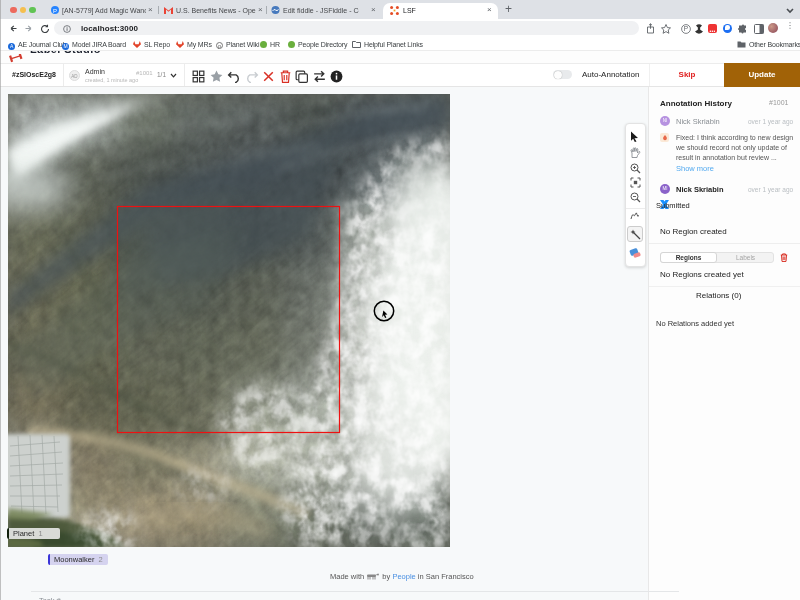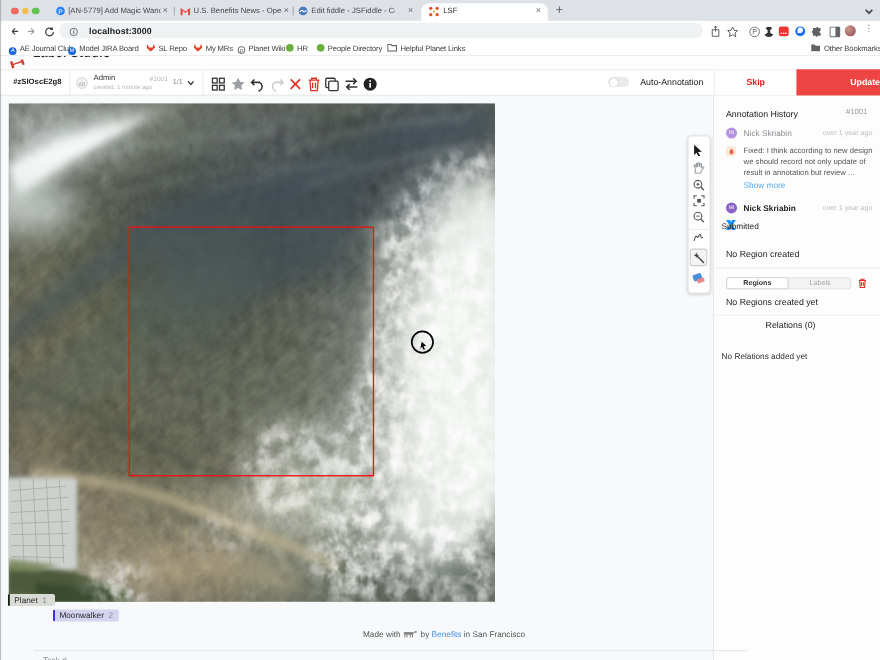--- a/index.html
+++ b/index.html
@@ -201,24 +201,24 @@
   <svg class="ticon" style="left:329px;top:69px" width="12" height="12" viewBox="0 0 14 14">
     <circle cx="7" cy="7" r="5.5" fill="#222"></circle>
     <rect x="6.3" y="6" width="1.4" height="4" fill="#fff"></rect>
     <rect x="6.3" y="3.6" width="1.4" height="1.4" fill="#fff"></rect>
   </svg>
 
   <div class="abs" style="left:553px;top:70px;width:19px;height:9px;background:#e8eaec;border-radius:5px"></div>
   <div class="abs" style="left:554px;top:70.5px;width:8px;height:8px;background:#fdfdfd;border-radius:50%;box-shadow:0 0 1px rgba(0,0,0,.4)"></div>
   <div class="abs" style="left:582px;top:70px;font-size:8px;color:#222">Auto-Annotation</div>
   <div class="abs" style="left:649px;top:64px;width:75px;height:22px;background:#fff;color:#e02020;font-size:8px;font-weight:bold;text-align:center;line-height:22px;border-left:1px solid #f0f0f0">Skip</div>
-  <div class="abs" style="left:724px;top:63px;width:76px;height:24px;background:#ef4444;color:#fff;font-size:8px;font-weight:bold;text-align:right;line-height:24px">Update</div>
+  <div class="abs" style="left:724px;top:63px;width:76px;height:24px;background:#a16207;color:#fff;font-size:8px;font-weight:bold;text-align:center;line-height:24px">Update</div>
 
   <div id="sidebar"></div>
-  <div class="sb" style="left:660px;top:99px;font-size:8px;font-weight:normal;color:#222">Annotation History</div>
+  <div class="sb" style="left:660px;top:99px;font-size:8px;font-weight:bold;color:#222">Annotation History</div>
   <div class="sb sbgray" style="left:769px;top:99px;font-size:7px">#1001</div>
   <div class="abs" style="left:660px;top:116px;width:10px;height:10px;border-radius:50%;background:#b692e0;color:#fff;font-size:4.5px;text-align:center;line-height:10px">NI</div>
   <div class="sb" style="left:676px;top:117px;color:#8a8f94">Nick Skriabin</div>
   <div class="sb" style="left:748px;top:117.5px;color:#b9bec2;font-size:6.5px">over 1 year ago</div>
   <div class="abs" style="left:660px;top:133px;width:9px;height:9px;border-radius:2px;background:#fbe9d7"></div>
   <svg class="abs" style="left:661.5px;top:134.5px" width="6" height="6" viewBox="0 0 6 6">
     <path d="M3 0 C4.5 1.5 5.5 3 4.5 4.5 C3.8 5.6 2.2 5.6 1.5 4.5 C0.5 3 1.5 1.5 3 0z" fill="#e8684a"></path>
   </svg>
   <div class="sb" style="left:676px;top:133px;color:#555;line-height:10px;font-size:7px">Fixed: I think according to new design<br>we should record not only update of<br>result in annotation but review ...</div>
   <div class="sb" style="left:676px;top:164px;color:#52a9ef">Show more</div>
@@ -469,32 +469,32 @@
   <div class="abs" style="left:627px;top:226px;width:16px;height:16px;background:#f4f4f4;border:1px solid #ccc;border-radius:3px"></div>
   <svg class="abs" style="left:629.5px;top:228.5px" width="11" height="11" viewBox="0 0 11 11">
     <path d="M3.5 3.5 L10 10" stroke="#444" stroke-width="1.3"></path>
     <path d="M3 0.5 L3.7 2.3 5.5 3 3.7 3.7 3 5.5 2.3 3.7 0.5 3 2.3 2.3 z" fill="#444"></path>
   </svg>
   <svg class="abs" style="left:628.5px;top:246px" width="13" height="13" viewBox="0 0 13 13">
     <rect x="1" y="3" width="8" height="6" rx="1.5" transform="rotate(-20 5 6)" fill="#4a90d9"></rect>
     <rect x="4.5" y="7" width="7" height="4" rx="1.5" transform="rotate(-20 8 9)" fill="#f08a8a"></rect>
   </svg>
 
-  <div class="tag" style="left:7px;top:540px;background:#d9dbd7;border-left:2.5px solid #11200d;color:#2a2a2a;padding:0 7px 0 4px">Planet&nbsp; <span style="color:#8a8a8a">1</span></div>
+  <div class="tag" style="left:7px;top:528px;background:#d9dbd7;border-left:2.5px solid #11200d;color:#2a2a2a;padding:0 17px 0 4px">Planet&nbsp; <span style="color:#8a8a8a">1</span></div>
   <div class="tag" style="left:48px;top:554px;background:#d5d3ef;border-left:2.5px solid #3b35d8;color:#2a2a2a;padding:0 5px 0 4px">Moonwalker&nbsp; <span style="color:#8a8a8a">2</span></div>
   <div class="abs" style="left:330px;top:572px;font-size:7.5px;color:#555">Made with
     <svg width="14" height="8" viewBox="0 0 14 8" style="vertical-align:-1px">
       <g fill="#888">
         <rect x="1" y="2.5" width="9" height="2.5" rx="1"></rect>
         <rect x="1.5" y="4.5" width="1" height="3"></rect>
         <rect x="3.5" y="4.5" width="1" height="3"></rect>
         <rect x="6.5" y="4.5" width="1" height="3"></rect>
         <rect x="8.5" y="4.5" width="1" height="3"></rect>
         <path d="M9.5 3 L12 1.5 L13 2 L12.5 3.5 z"></path>
       </g>
     </svg>
-    by <span style="color:#4a90e2">Benefits</span> in San Francisco</div>
+    by <span style="color:#4a90e2">People</span> in San Francisco</div>
 
   <div id="taskbar">
     <span style="position:absolute;left:8px;top:4px">Task #</span>
   </div>
 
   <div class="abs" style="left:0;top:0;width:1px;height:600px;background:#9a9a9a;opacity:0.6"></div>
 
 </body></html>

